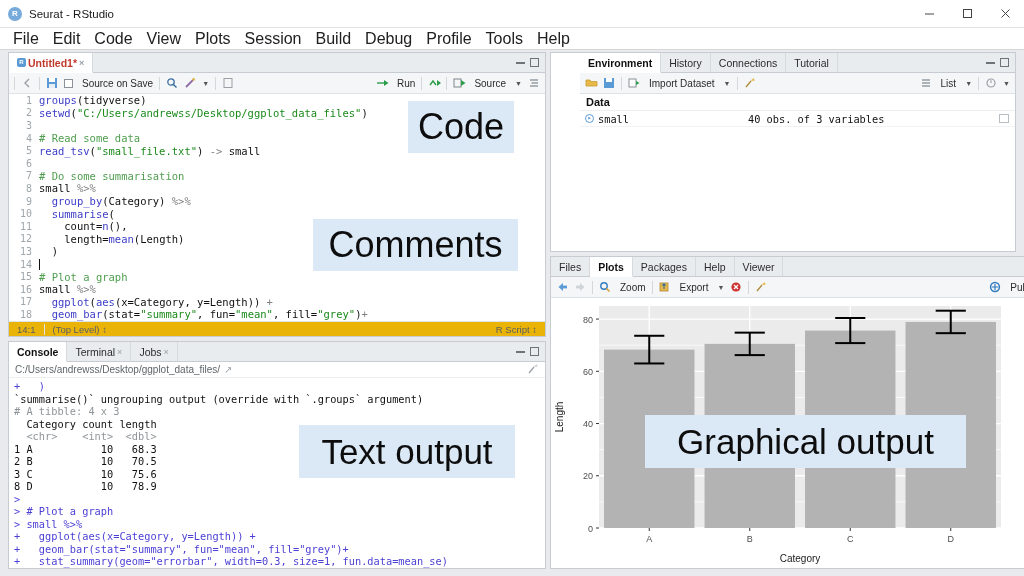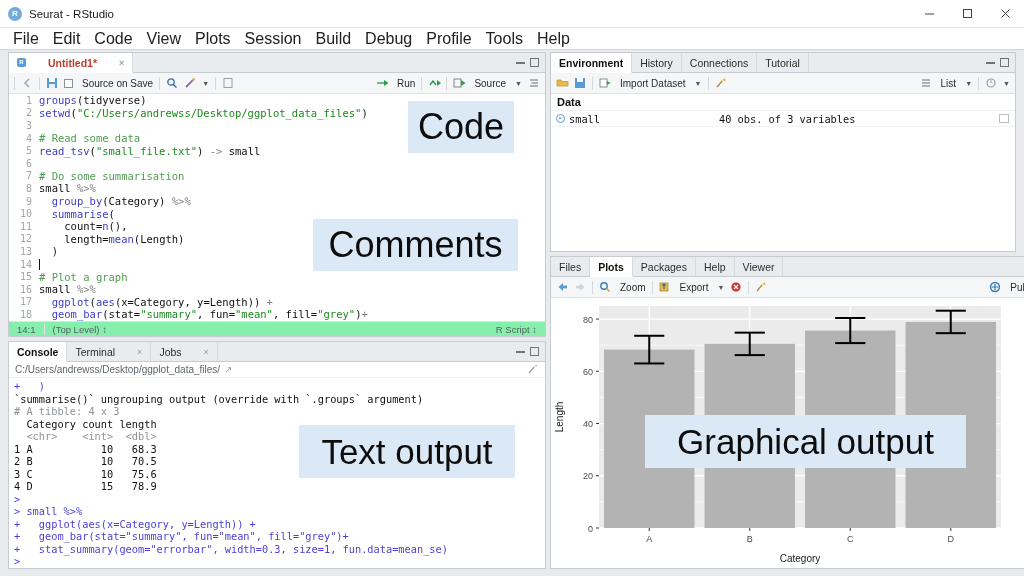--- a/index.html
+++ b/index.html
@@ -54,21 +54,21 @@
     position: absolute;
     background: #ffffff;
     border: 1px solid #c6ccd2;
   }
   .pane-tabs {
     height: 20px; background: #e9ecef;
     border-bottom: 1px solid #c6ccd2;
     display: flex; align-items: stretch; position: relative;
   }
   .ptab {
-    display: flex; align-items: center; gap: 22px;
+    display: flex; align-items: center; gap: 2px;
     padding: 0 8px; font-size: 10.5px; color: #2b2b2b;
     border-right: 1px solid #d5dade;
   }
   .ptab.active {
     background: #ffffff; font-weight: bold; color: #101010;
     border-bottom: 1px solid #fff; margin-bottom: -1px;
   }
   .ptab .tabx { color: #9aa0a6; font-size: 9px; }
   .tabdot {
     width: 9px; height: 9px; border-radius: 2px; background: #5b9bd5;
@@ -113,21 +113,21 @@
   .k-str { color: #1b8a1b; }
   .k-com { color: #4f9d4f; }
   .k-num { color: #3c3cc8; }
   .k-op { color: #808080; }
   .caret-blink {
     display: inline-block; width: 1px; height: 11px;
     background: #101010; vertical-align: middle;
   }
   .editor-status {
     position: absolute; left: 0; right: 0; bottom: 0; height: 15px;
-    background: #86efac; border-top: 1px solid #dfe3e6;
+    background: #eab308; border-top: 1px solid #dfe3e6;
     display: flex; align-items: center; font-size: 9.5px; color: #585e63;
   }
   .editor-status .cell { padding: 0 8px; }
   .editor-status .cell.bor { border-right: 1px solid #dfe3e6; }
 
   
   #console { left: 8px; top: 341px; width: 538px; height: 228px; }
   .console-path {
     height: 16px; display: flex; align-items: center; padding-left: 6px;
     font-size: 10px; color: #5f6569; border-bottom: 1px solid #eceff1;
@@ -138,21 +138,21 @@
   }
   .cline {
     font-family: "DejaVu Sans Mono", monospace; font-size: 10.3px;
     height: 12.5px; white-space: pre; color: #101010;
   }
   .c-blue { color: #4b3fd4; }
   .c-grey { color: #8e9498; }
   .c-bl { color: #101010; }
 
   
-  #envpane { left: 550px; top: 52px; width: 466px; height: 200px; }
+  #envpane { left: 550px; top: 52px; width: 466px; height: 200px; padding-left: 29px; }
   .env-select {
     height: 18px; display: flex; align-items: center; gap: 4px;
     padding: 0 5px; border-bottom: 1px solid #e3e6e8; font-size: 10px;
     color: #2b2b2b; background: #fcfcfc;
   }
   .env-globe {
     width: 11px; height: 11px; border-radius: 2px;
     background: linear-gradient(135deg,#e05c5c 0 50%,#4a90d9 50% 100%);
   }
   .env-search {
@@ -395,22 +395,23 @@
     </div>
     <div class="console-body" id="console-lines">
         <div class="cline c-blue">+   )</div>
         <div class="cline c-bl">`summarise()` ungrouping output (override with `.groups` argument)</div>
         <div class="cline c-grey"># A tibble: 4 x 3</div>
         <div class="cline c-bl">  Category count length</div>
         <div class="cline c-grey">  &lt;chr&gt;    &lt;int&gt;  &lt;dbl&gt;</div>
         <div class="cline c-bl">1 A           10   68.3</div>
         <div class="cline c-bl">2 B           10   70.5</div>
         <div class="cline c-bl">3 C           10   75.6</div>
-        <div class="cline c-bl">4 D           15   78.9</div>
+        <div class="cline c-bl">8 D           10   78.9</div>
         <div class="cline c-blue">&gt;</div>
+        <div class="cline c-blue">&gt; # Plot a graph</div>
         <div class="cline c-blue">&gt; small %&gt;%</div>
         <div class="cline c-blue">+   ggplot(aes(x=Category, y=Length)) +</div>
         <div class="cline c-blue">+   geom_bar(stat="summary", fun="mean", fill="grey")+</div>
         <div class="cline c-blue">+   stat_summary(geom="errorbar", width=0.3, size=1, fun.data=mean_se)</div>
         <div class="cline c-blue">&gt; </div>
       </div>
   </div>
 
   <div class="pane" id="envpane">
     <div class="pane-tabs" id="env-tabs">

